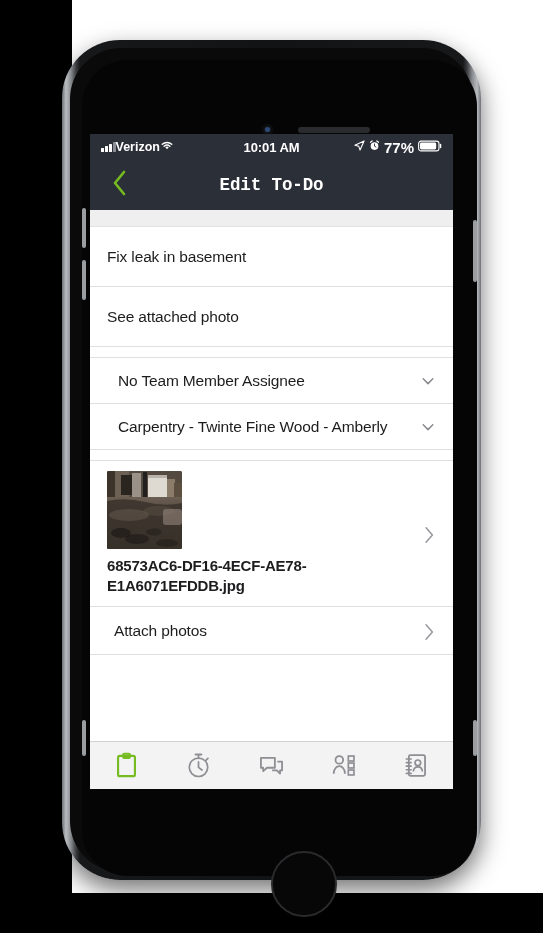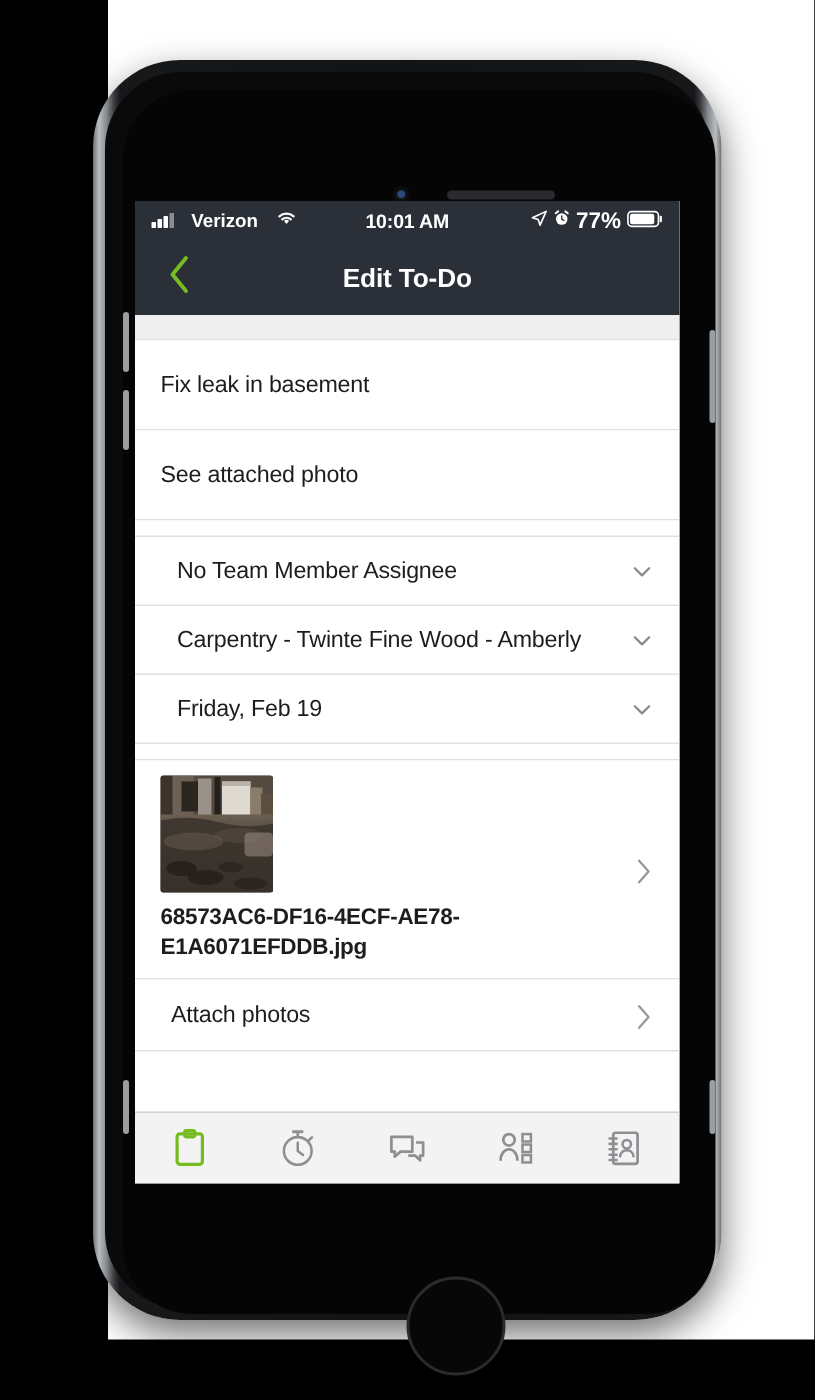--- a/index.html
+++ b/index.html
@@ -124,21 +124,21 @@
     color: #ffffff;
     display: flex;
     align-items: center;
     padding: 0 11px;
     font-size: 12.5px;
     flex: none;
   }
   .status-left {
     display: flex;
     align-items: center;
-    gap: 12px;
+    gap: 0;
     flex: 1 1 0;
     min-width: 0;
   }
   .status-center {
     flex: 0 0 auto;
     font-weight: bold;
     letter-spacing: -0.1px;
     font-size: 13px;
   }
   .status-right {
@@ -186,20 +186,21 @@
     align-items: center;
     justify-content: center;
     cursor: pointer;
   }
   #nav-title {
     width: 100%;
     text-align: center;
     font-size: 17.5px;
     font-weight: bold;
     letter-spacing: -0.1px;
+    font-family: Liberation Mono, monospace;
   }
 
   
   #content {
     flex: 1 1 auto;
     background: #ffffff;
     overflow: hidden;
     display: flex;
     flex-direction: column;
   }
@@ -426,28 +427,20 @@
 
     <div class="row row-picker">
       <div class="row-text">Carpentry - Twinte Fine Wood - Amberly</div>
       <span class="chev-down">
         <svg width="16" height="16" viewBox="0 0 16 16" fill="none">
           <path d="M3.2 5.8 L8 10.6 L12.8 5.8" stroke="currentColor" stroke-width="1.5" fill="none" stroke-linecap="round" stroke-linejoin="round"></path>
         </svg>
       </span>
     </div>
 
-    <div class="row row-picker">
-      <div class="row-text">Friday, Feb 19</div>
-      <span class="chev-down">
-        <svg width="16" height="16" viewBox="0 0 16 16" fill="none">
-          <path d="M3.2 5.8 L8 10.6 L12.8 5.8" stroke="currentColor" stroke-width="1.5" fill="none" stroke-linecap="round" stroke-linejoin="round"></path>
-        </svg>
-      </span>
-    </div>
 
 
     <div class="gap-row"></div>
 
     <div id="photo-row">
       <div id="photo-col">
         <div id="photo-thumb">
           <svg width="75" height="78" viewBox="0 0 75 78" preserveAspectRatio="none">
             <defs>
               <linearGradient id="floorGrad" x1="0" y1="0" x2="0" y2="1">

